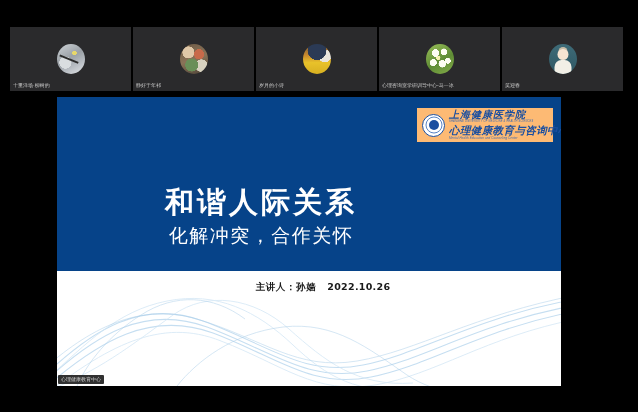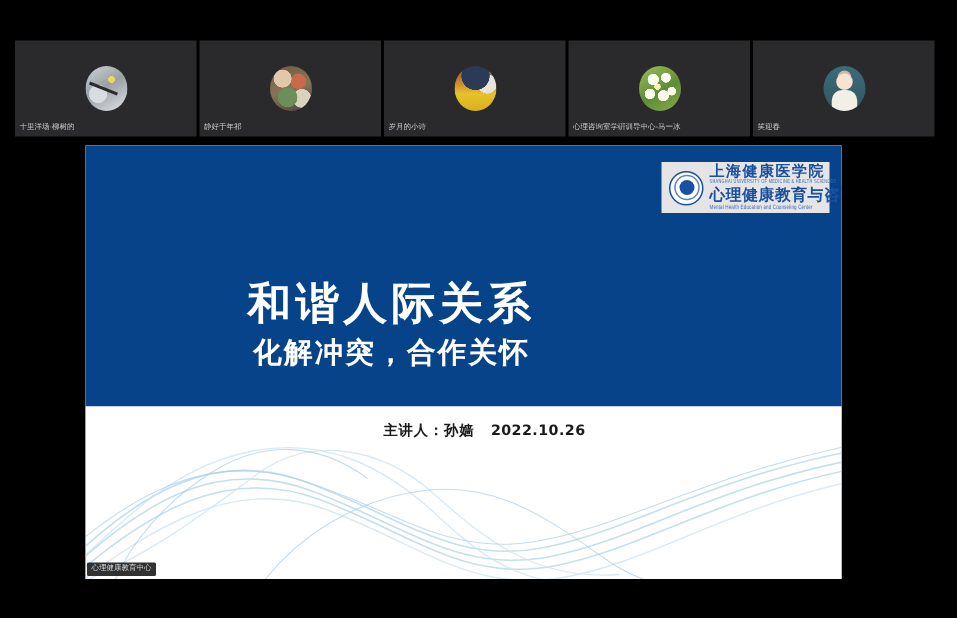--- a/index.html
+++ b/index.html
@@ -140,27 +140,28 @@
     width: 504px;
     height: 174px;
     background: #064389;
   }
 
   
   .logo-card-top {
     position: absolute;
     right: 8px;
     top: 11px;
-    width: 112px;
+    width: 136px;
     height: 34px;
-    background: #e5e5e5;
+    background: #fdba74;
     display: flex;
     align-items: center;
     padding-left: 5px;
     box-sizing: border-box;
+    font-style: italic;
   }
   .crest {
     flex: 0 0 auto;
     width: 21px;
     height: 21px;
     border-radius: 50%;
     border: 1.1px solid #1b4fa0;
     background: #ffffff;
     position: relative;
     margin-right: 4px;
@@ -233,21 +234,21 @@
     font-size: 29px;
     font-weight: 700;
     color: #ffffff;
     letter-spacing: 3px;
     line-height: 34px;
     margin: 0;
   }
   .slide-subtitle {
     font-family: "DejaVu Sans", sans-serif;
     font-size: 19px;
-    font-weight: 700;
+    font-weight: 400;
     color: #ffffff;
     letter-spacing: 1.5px;
     line-height: 26px;
     margin: 3px 0 0 0;
   }
 
   
   .slide-white {
     position: absolute;
     left: 0;

